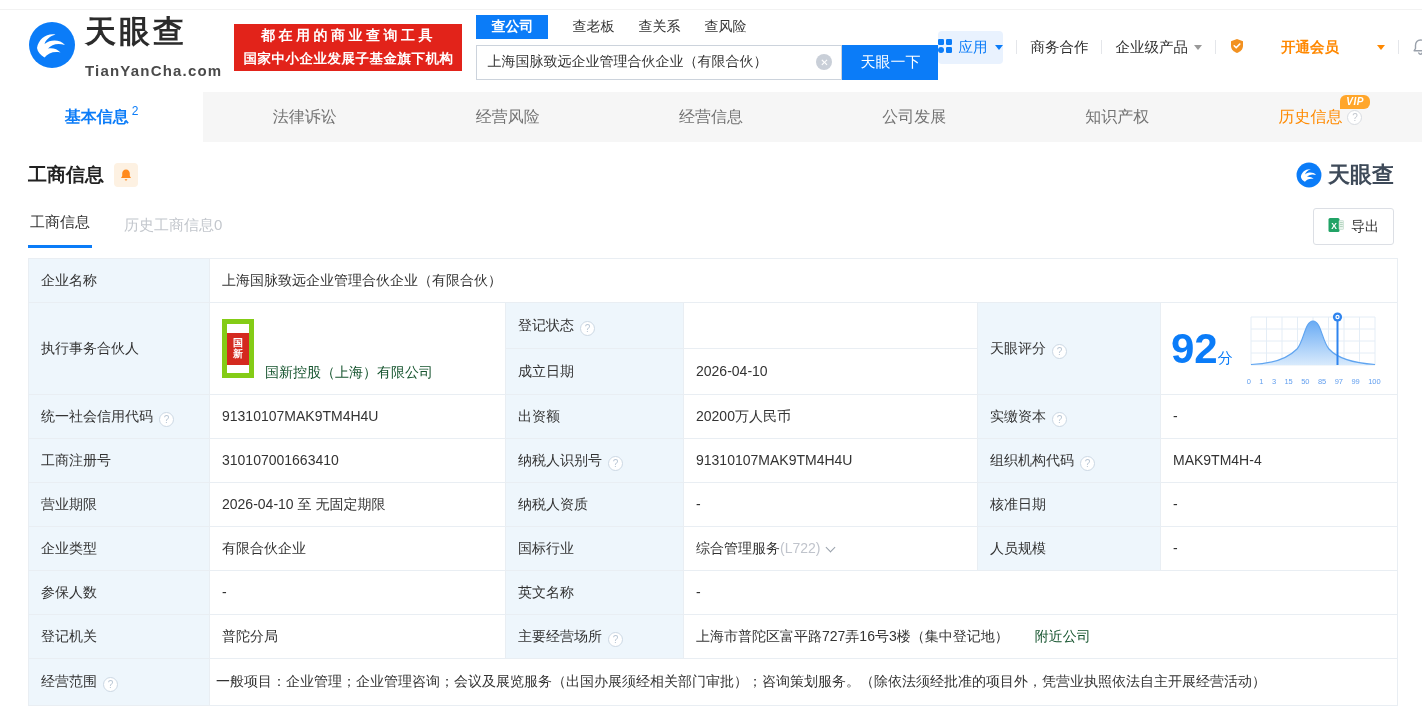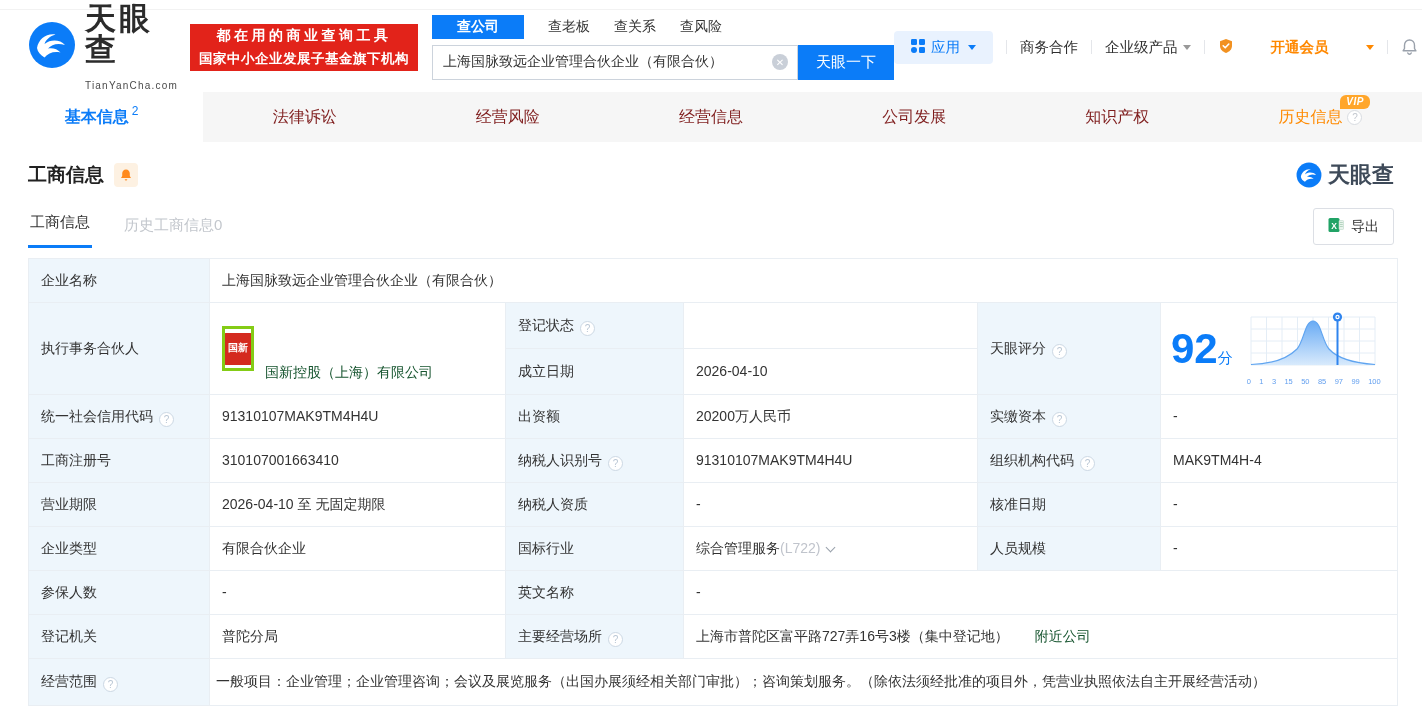--- a/index.html
+++ b/index.html
@@ -5,45 +5,45 @@
   * { margin:0; padding:0; box-sizing:border-box; }
   html,body { width:1422px; height:728px; background:#fff; overflow:hidden;
     font-family:"Liberation Sans","DejaVu Sans",sans-serif; color:#333; }
 
   
   .topline { height:10px; border-bottom:1px solid #f2f2f2; }
   .header { height:74px; display:flex; align-items:center; padding:0 16px 0 28px; }
   .logo { display:flex; align-items:center; gap:9px; cursor:pointer; }
   .logo-txt { display:flex; flex-direction:column; line-height:1; }
   .logo-cn { font-size:31px; font-weight:bold; color:#2b2b2b; letter-spacing:3px; }
-  .logo-dom { font-size:10px; font-weight:normal; color:#4a4a4a; letter-spacing:1.2px; margin-top:16px; }
+  .logo-dom { font-size:15px; font-weight:bold; color:#4a4a4a; letter-spacing:1.2px; margin-top:16px; }
   .banner { margin-left:12px; background:#e2231a; color:#fff; padding:3px 9px; text-align:center; }
   .banner .l1 { font-size:14px; font-weight:bold; letter-spacing:3.5px; white-space:nowrap; }
   .banner .l2 { font-size:13.5px; font-weight:bold; letter-spacing:.5px; margin-top:5px; white-space:nowrap; }
   .search { margin-left:14px; }
   .s-tabs { display:flex; align-items:center; gap:24px; font-size:14px; margin-bottom:6px; }
   .s-tab { color:#333; cursor:pointer; }
-  .s-tab.active { background:#0b7cf8; color:#fff; padding:3px 25px; font-weight:bold; }
+  .s-tab.active { background:#0b7cf8; color:#fff; padding:3px 15px; font-weight:bold; }
   .s-bar { display:flex; }
   .inp-wrap { position:relative; width:366px; }
   .inp-wrap input { width:100%; height:35px; border:1px solid #ccd3dc; padding:0 36px 0 10px; font-size:14px; color:#333; outline:none; font-family:inherit; }
   .clear { position:absolute; right:10px; top:50%; transform:translateY(-50%); width:16px; height:16px;
     border-radius:50%; background:#c9cfd8; color:#fff; font-size:10px; display:flex; align-items:center; justify-content:center; cursor:pointer; }
   .s-btn { width:96px; height:35px; background:#0b7cf8; color:#fff; border:none; font-size:15px; cursor:pointer; font-family:inherit; }
   .menu { margin-left:auto; display:flex; align-items:center; gap:13px; font-size:14.5px; color:#2f2f2f; white-space:nowrap; }
-  .apps { background:#e9f2fe; color:#0b7cf8; border-radius:4px; padding:7px 17px; display:flex; align-items:center; gap:6px; cursor:pointer; }
+  .apps { background:#e9f2fe; color:#0b7cf8; border-radius:4px; padding:7px 0; display:flex; align-items:center; gap:6px; cursor:pointer; }
   .caret { width:0; height:0; border-left:4px solid transparent; border-right:4px solid transparent; border-top:5px solid #999; display:inline-block; margin-left:2px; }
   .caret.blue { border-top-color:#0b7cf8; } .caret.orange { border-top-color:#ff8800; }
   .sep { width:1px; height:14px; background:#e4e6ea; }
   .m-item { display:flex; align-items:center; gap:4px; cursor:pointer; }
   .vip-link { color:#ff8800; font-weight:bold;gap:36px; }
 
   
   .navbar { margin-top:8px; height:50px; background:#f6f6f6; display:flex; }
-  .ntab { flex:1; display:flex; align-items:center; justify-content:center; font-size:16px; color:#7f1d1d; cursor:pointer; position:relative; }
+  .ntab { flex:1; display:flex; align-items:center; justify-content:center; font-size:16px; color:#737373; cursor:pointer; position:relative; }
   .ntab.active { background:#fff; color:#0b7cf8; font-weight:bold; }
   .nbadge { font-size:12px; margin-left:3px; transform:translateY(-6px); font-weight:normal; }
   .ntab.viptab { color:#ff8a00; }
   .vipbadge { position:absolute; top:3px; right:52px; background:#ffa62b; color:#fff; font-size:10px; font-weight:bold; font-style:italic; padding:1px 6px 2px; border-radius:6px 6px 6px 0; letter-spacing:.5px; }
   .qmark { width:15px; height:15px; border:1px solid #d8dce1; border-radius:50%; color:#c3c8cf; font-size:10px;
     display:inline-flex; align-items:center; justify-content:center; margin-left:5px; background:#fff; }
 
   
   .sect { margin:18px 28px 0; display:flex; align-items:center; }
   .sect-title { font-size:19px; font-weight:bold; color:#222; }
@@ -61,21 +61,21 @@
   
   table.info { margin:10px 25px 0 28px; width:1369px; border-collapse:collapse; table-layout:fixed; font-size:14px; }
   table.info td { border:1px solid #e9eef3; padding:11px 12px; vertical-align:middle; line-height:1.5; color:#333; word-break:break-all; }
   td.lbl { background:#eef6fc; padding-left:20px; word-break:keep-all; }
   .help { width:15px; height:15px; border:1px solid #ccd8e4; border-radius:50%; color:#b9c6d4; font-size:10px;
     display:inline-flex; align-items:center; justify-content:center; margin-left:6px; vertical-align:-2px; background:#fff; cursor:pointer; }
   a.blue { color:#14532d; text-decoration:none; cursor:pointer;margin-top:48px; }
   .partner { display:flex; align-items:center; gap:11px; }
   .gx-logo { width:32px; height:32px; border-radius:4px; background:#d42a1f; color:#fff; flex:none;
     display:flex; align-items:center; justify-content:center; cursor:pointer; }
-  .gx-in { border:3px solid #84cc16; padding:14px 3px; font-size:10px; font-weight:bold; line-height:1.05; text-align:center; }
+  .gx-in { border:5px solid #84cc16; padding:14px 3px; font-size:10px; font-weight:bold; line-height:1.05; text-align:center; }
   .dim { color:#c0c4cc; }
   .chev { display:inline-block; width:7px; height:7px; border-right:1.6px solid #98a1ab; border-bottom:1.6px solid #98a1ab;
     transform:rotate(45deg); margin-left:7px; vertical-align:2px; cursor:pointer; }
   .addr-link { margin-left:26px; }
 
   
   .score-wrap { display:flex; align-items:center; gap:14px; }
   .score-num { color:#0b7cf8; line-height:1; white-space:nowrap; }
   .score-num b { font-size:42px; font-weight:bold; }
   .score-num span { font-size:15px; }

